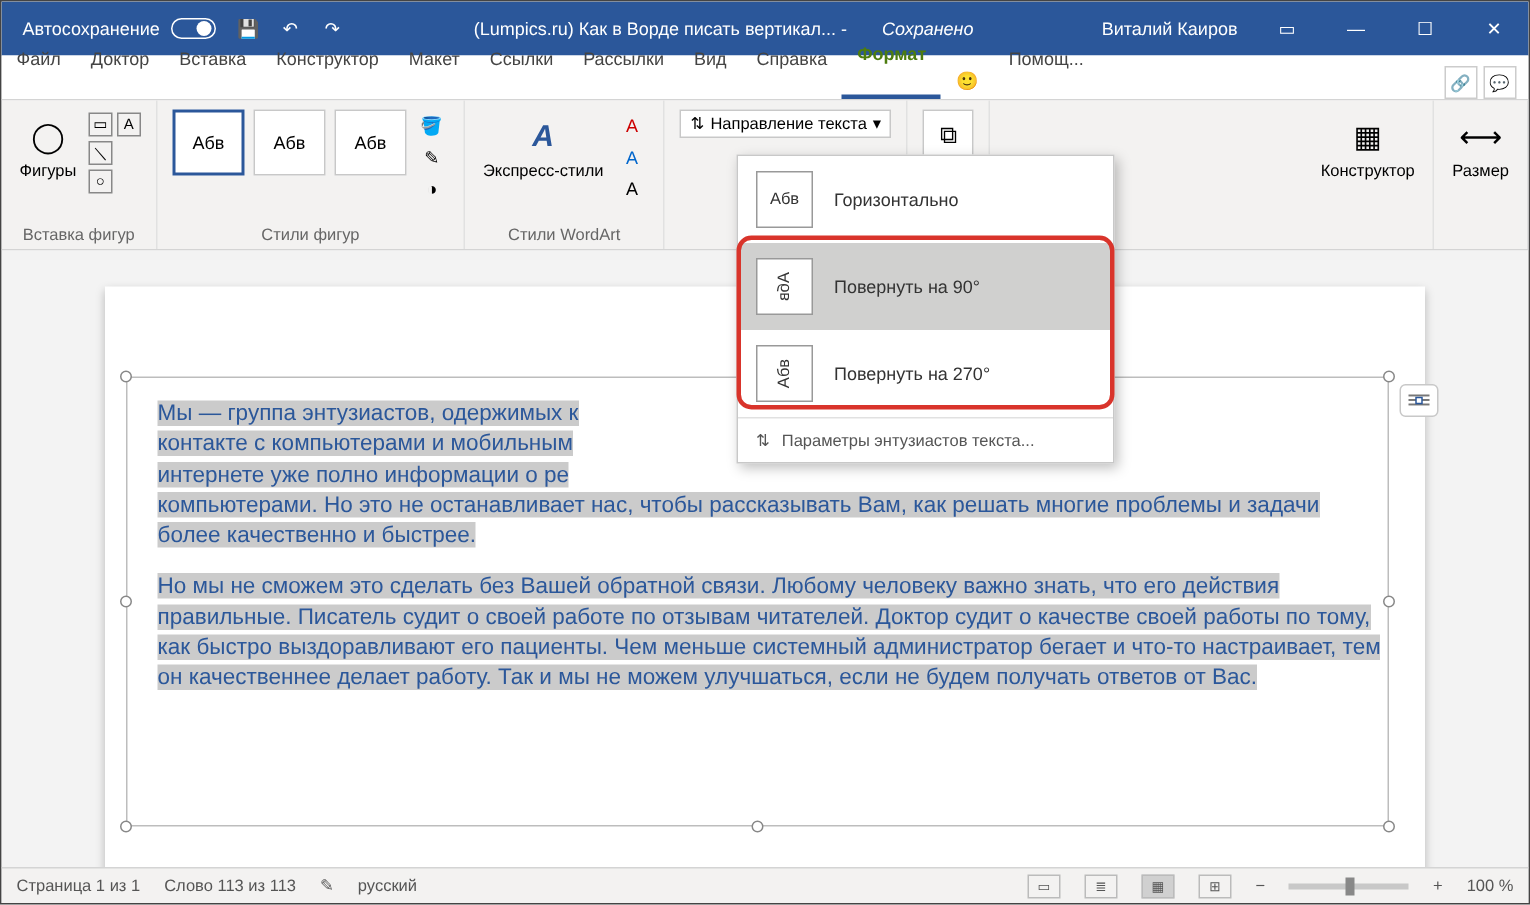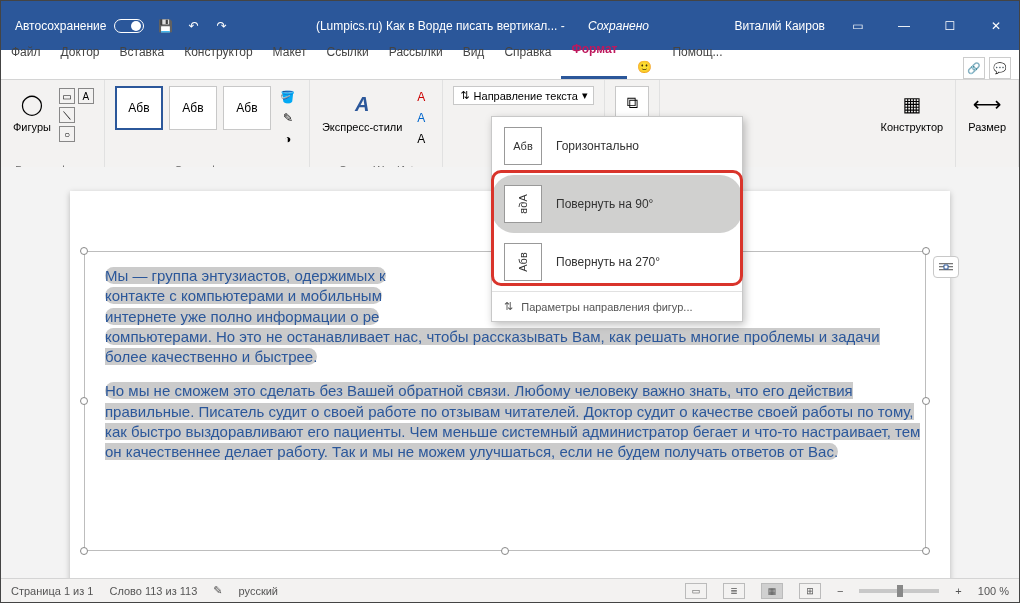--- a/index.html
+++ b/index.html
@@ -1,32 +1,32 @@
 <!DOCTYPE html>
 <html><head>
 <meta charset="utf-8">
 <style>
   * { margin:0; padding:0; box-sizing:border-box; font-family:"Segoe UI",Arial,sans-serif; }
   body { background:#fff; width:1020px; height:603px; overflow:hidden; position:relative; border:1px solid #444;}
   
-  .titlebar { height:49px; background:#2b579a; color:#fff; display:flex; align-items:center; font-size:12px;justify-content:flex-end; }
+  .titlebar { height:36px; background:#2b579a; color:#fff; display:flex; align-items:center; font-size:12px;justify-content:flex-end; }
   .titlebar .autos { padding-left:14px; display:flex; align-items:center; gap:8px;}
   .toggle { width:30px; height:14px; border:1px solid #fff; border-radius:10px; position:relative;}
   .toggle::after { content:""; position:absolute; width:10px; height:10px; background:#fff; border-radius:50%; top:1px; right:2px;}
   .title-icons { display:flex; gap:10px; margin-left:12px;}
   .ticon { width:18px; height:18px; display:flex; align-items:center; justify-content:center; color:#fff;}
   .doc-title { flex:1; text-align:center; overflow:hidden; white-space:nowrap;}
   .saved { font-style:italic; margin-left:20px;}
   .user { margin-right:10px;}
   .winbtns { display:flex;}
   .winbtn { width:46px; height:36px; display:flex; align-items:center; justify-content:center; font-size:12px;}
   
   .tabrow { height:30px; background:#fff; border-bottom:1px solid #d4d4d4; display:flex; align-items:flex-end; font-size:12px; color:#444;}
   .tab { padding:20px 10px; cursor:pointer;}
-  .tab.active { color:#be185d; font-weight:600; border-bottom:3px solid #2b579a;}
+  .tab.active { color:#4d7c0f; font-weight:600; border-bottom:3px solid #2b579a;}
   .tabrow .spacer { flex:1;}
   .tabrow .emoji { padding:5px 10px;}
   .tabrow-right { display:flex; gap:4px; padding-right:8px;}
   .rb { width:22px; height:22px; border:1px solid #ccc; display:flex; align-items:center; justify-content:center; font-size:11px;}
   
   .ribbon { height:100px; background:#f3f2f1; border-bottom:1px solid #d4d4d4; display:flex; position:relative;}
   .group { border-right:1px solid #e1e1e1; padding:4px 10px 0; display:flex; flex-direction:column; align-items:center;}
   .group-body { display:flex; align-items:flex-start; gap:6px; flex:1; padding-top:2px;}
   .group-label { font-size:11px; color:#666; padding:3px 0;}
   .big-btn { display:flex; flex-direction:column; align-items:center; font-size:11px; gap:2px; padding:3px 2px;}
@@ -48,21 +48,21 @@
   .dd-sep { height:1px; background:#e1e1e1;}
   .dd-opts { padding:8px 12px; font-size:11px; display:flex; align-items:center; gap:8px; color:#555;}
   .highlight-ring { position:absolute; left:490px; top:90px; width:252px; height:116px; border:3px solid #d9342b; border-radius:10px; z-index:60; pointer-events:none;}
   
   .page-area { position:absolute; top:166px; left:0; right:0; bottom:24px; background:#f3f3f3; display:flex; justify-content:center; overflow:hidden;}
   .sheet { background:#fff; width:880px; margin-top:24px; box-shadow:0 2px 6px rgba(0,0,0,.25); position:relative; height:440px;}
   .text-box { position:absolute; left:14px; top:60px; width:842px; height:300px; border:1px solid #bdbdbd;}
   .sel-handle { position:absolute; width:8px; height:8px; background:#fff; border:1px solid #888; border-radius:50%;}
   .doc-text { padding:14px 4px 0 20px; font-family:Georgia,"Times New Roman",serif; font-size:15px; color:#2b579a; line-height:1.35;}
   .doc-text p { margin-bottom:14px;}
-  .hl { background:#cbcbcb;border-radius:22px;}
+  .hl { background:#cbcbcb;}
   .layout-badge { position:absolute; right:-34px; top:4px; width:26px; height:22px; border:1px solid #c8c8c8; border-radius:4px; background:#fff; display:flex; align-items:center; justify-content:center;}
   
   .status { position:absolute; bottom:0; left:0; right:0; height:24px; background:#f3f2f1; border-top:1px solid #d4d4d4; display:flex; align-items:center; font-size:11px; color:#555; padding:0 10px; gap:16px;}
   .status .filler { flex:1;}
   .mini { width:22px; height:16px; border:1px solid #bbb; display:flex; align-items:center; justify-content:center; font-size:9px;}
   .zoom-track { width:80px; height:4px; background:#c8c8c8; position:relative;}
   .zoom-track::after { content:""; position:absolute; width:6px; height:12px; background:#888; top:-4px; left:38px;}
 </style>
 </head>
 <body>
@@ -207,21 +207,21 @@
     </div>
     <div class="dd-item">
       <div class="dd-thumb" style="transform:rotate(-90deg)">
           <span>Абв</span>
         </div>
       <span>Повернуть на 270°</span>
     </div>
     <div class="dd-sep"></div>
     <div class="dd-opts">
       <span>⇅</span>
-      <span>Параметры направления фигур...</span>
+      <span>Параметры энтузиастов текста...</span>
     </div>
   </div>
   <div class="highlight-ring"></div>
 </div>
 
 <div class="page-area">
   <div class="sheet">
     <div class="text-box">
       <div class="sel-handle" style="left:-5px;top:-5px"></div>
       <div class="sel-handle" style="left:50%;top:-5px;margin-left:-4px"></div>

